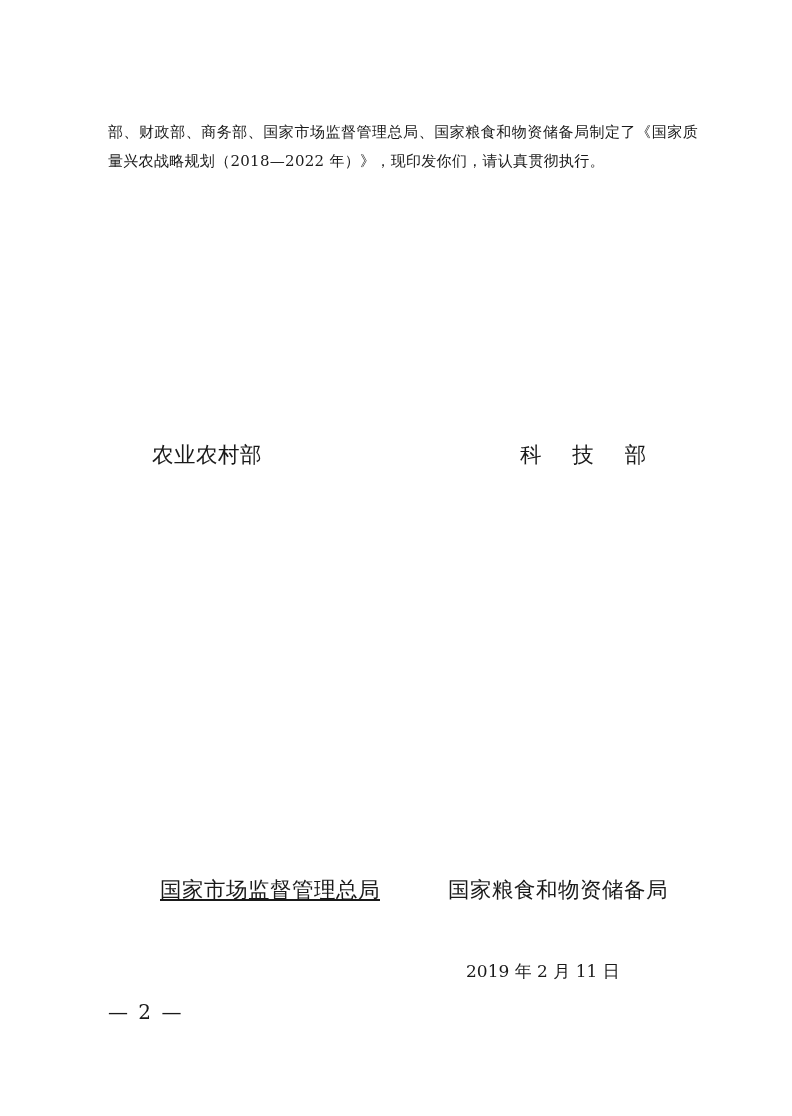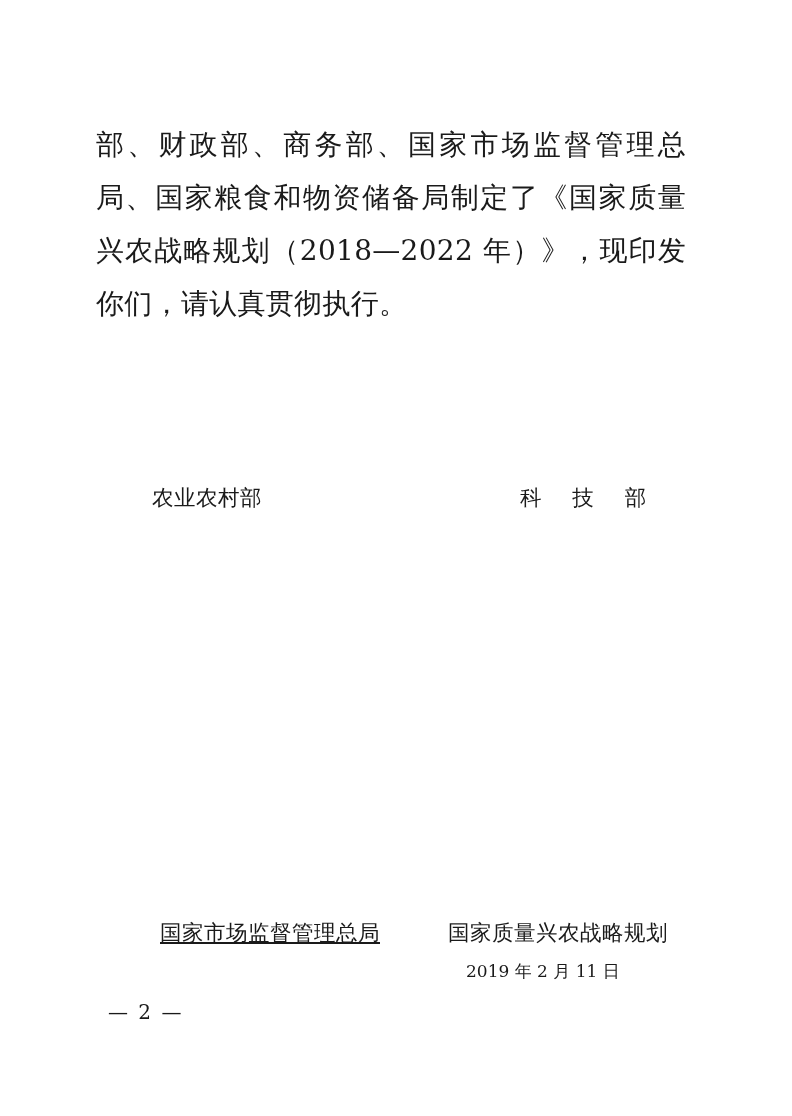--- a/index.html
+++ b/index.html
@@ -16,25 +16,25 @@
     overflow: hidden;
   }
   .page {
     position: relative;
     width: 792px;
     height: 1116px;
     box-sizing: border-box;
   }
   .body-text {
     position: absolute;
-    left: 96px;
+    left: 108px;
     top: 118px;
     width: 590px;
-    font-size: 28px;
-    line-height: 53px;
+    font-size: 15px;
+    line-height: 29px;
     letter-spacing: 0.3px;
     text-align: justify;
     text-justify: inter-ideograph;
   }
   .body-text p {
     margin: 0;
     text-indent: 0;
   }
   .sig-block {
     position: absolute;
@@ -44,21 +44,20 @@
   .sig-row {
     display: block;
     position: relative;
     height: 40px;
     font-size: 21.5px;
   }
   .sig-item {
     position: absolute;
     white-space: nowrap;
     letter-spacing: 0.5px;
-    margin-top: 43px;
   }
   .sig-row-1 { top: 440px; }
   .sig-row-2 { top: 650px; }
   .sig-row-3 { top: 835px; }
   .sig-date-row { top: 880px; }
 
   .r1-a { left: 44px; }
   .r1-b { left: 208px; }
   .r1-c { left: 412px; letter-spacing: 12px; }
 
@@ -95,21 +94,21 @@
   <div class="sig-block">
 
     <div class="sig-row sig-row-1">
       <span class="sig-item r1-a">农业农村部</span>
       <span class="sig-item r1-c">科 技 部</span>
     </div>
 
 
     <div class="sig-row sig-row-3">
       <span class="sig-item r3-a">国家市场监督管理总局</span>
-      <span class="sig-item r3-b">国家质量兴农战略规划</span>
+      <span class="sig-item r3-b">国家粮食和物资储备局</span>
     </div>
 
     <div class="sig-row sig-date-row">
       <span class="sig-date">2019 年 2 月 11 日</span>
     </div>
 
   </div>
 
   <div class="page-number">— 2 —</div>
 

